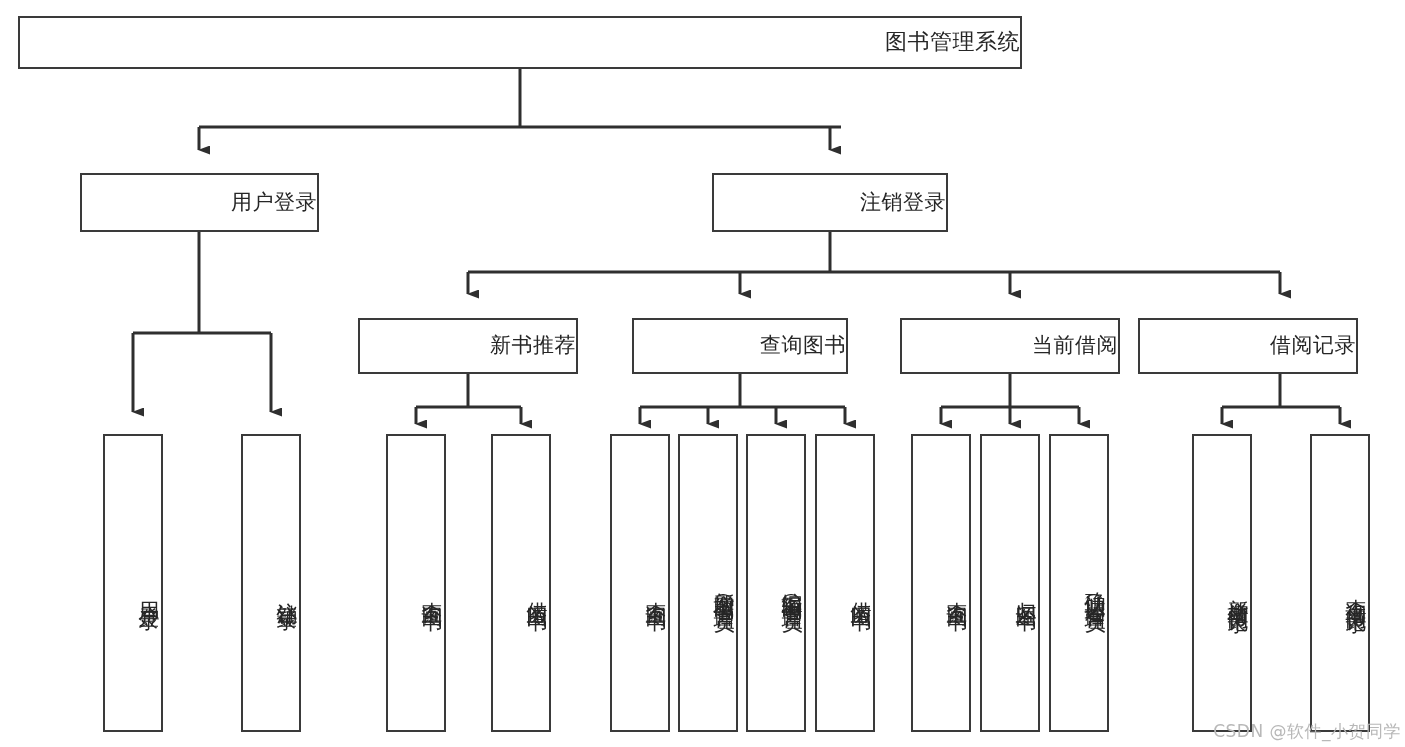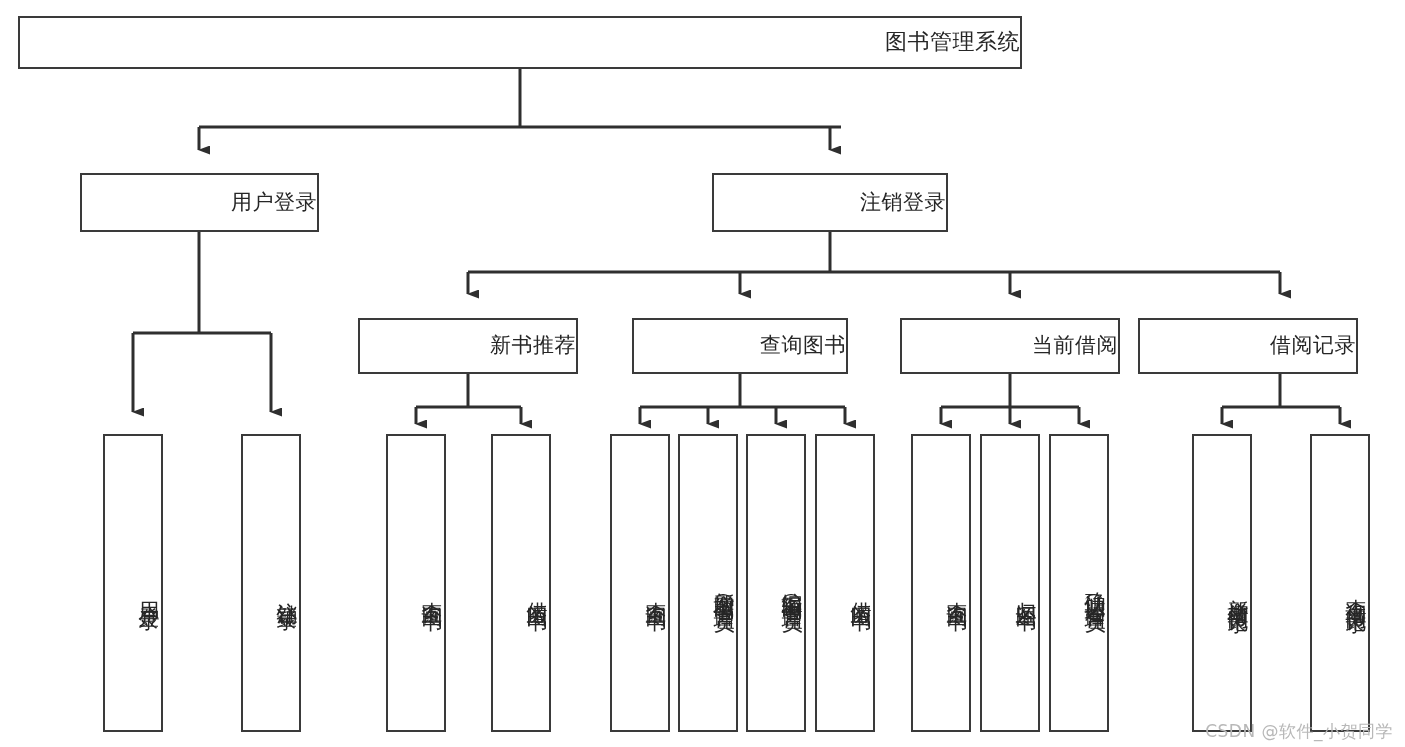--- a/index.html
+++ b/index.html
@@ -54,21 +54,21 @@
     line-height: 1.15;
   }
   .node.vert .vlabel {
     writing-mode: vertical-rl;
     text-orientation: upright;
     display: block;
     white-space: nowrap;
   }
   .watermark {
     position: absolute;
-    right: 12px;
+    right: 4px;
     bottom: 4px;
     font-size: 17px;
     color: #b8b8b8;
     letter-spacing: 0.5px;
     white-space: nowrap;
   }
 </style>
 </head>
 <body>
 

